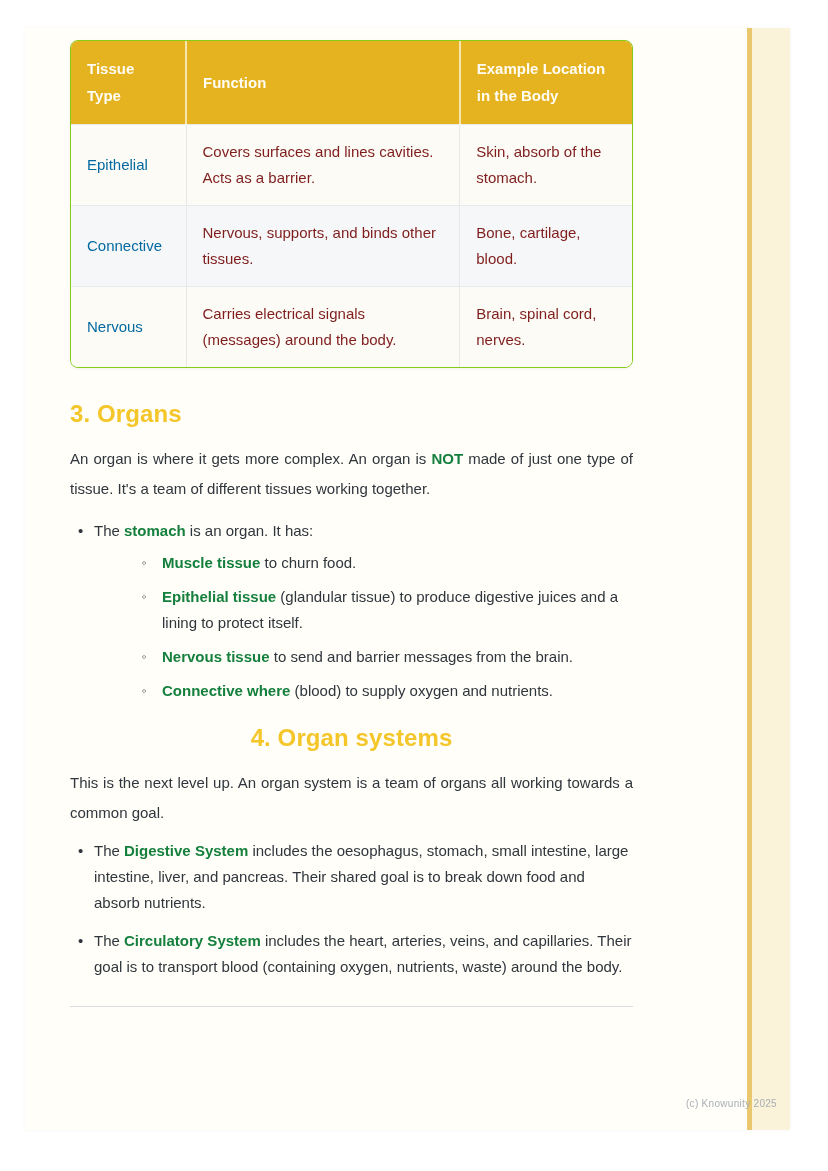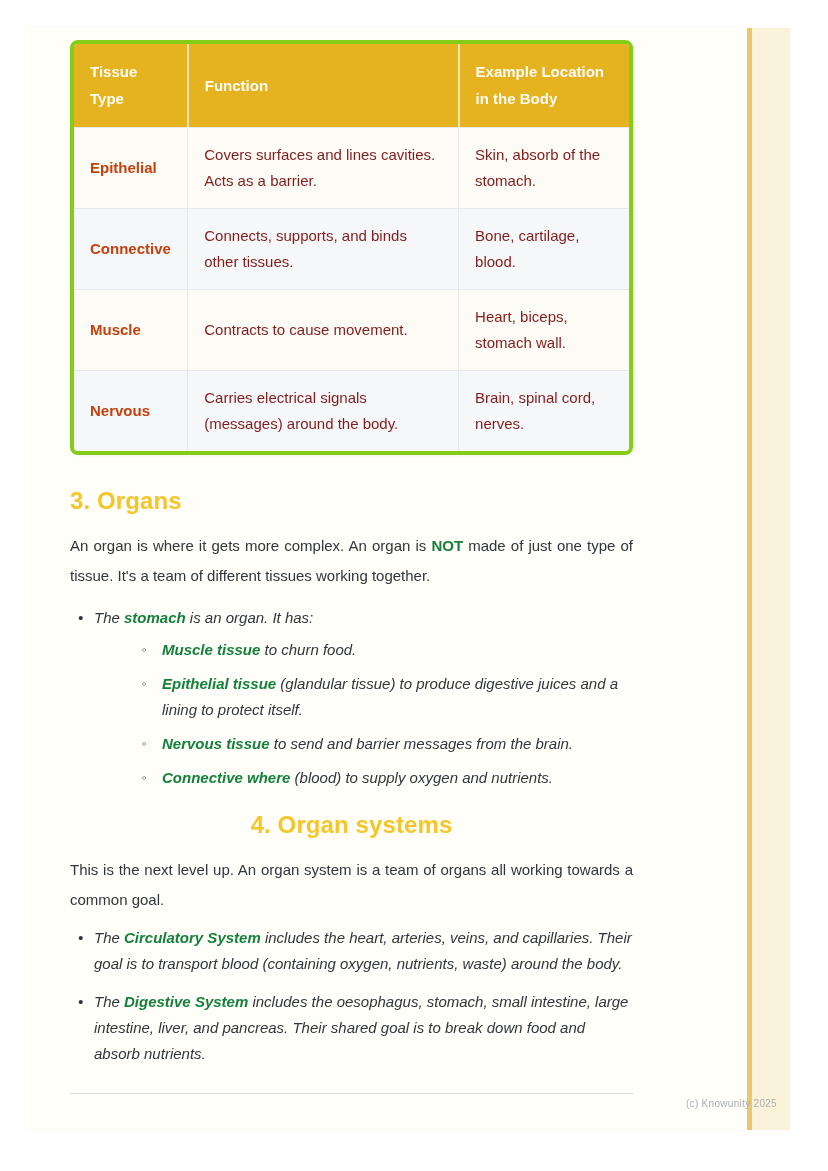--- a/index.html
+++ b/index.html
@@ -31,21 +31,21 @@
   }
   .content {
     position: relative;
     z-index: 2;
     padding: 12px 157px 0 45px;
   }
   
   .table-wrap {
     border-radius: 8px;
     overflow: hidden;
-    border: 4px solid #84cc16;
+    border: 1px solid #84cc16;
     box-shadow: 0 1px 3px rgba(40,50,60,0.06);
     background: #fdfcf8;
   }
   table { width: 100%; border-collapse: collapse; table-layout: fixed; }
   col.c1 { width: 20.5%; }
   col.c2 { width: 48.8%; }
   col.c3 { width: 30.7%; }
   thead th {
     background: var(--table-header-gold, #e5b220);
     color: #fffdf4;
@@ -65,21 +65,21 @@
     font-size: 15px;
     line-height: 26px;
     color: #7f1d1d;
     vertical-align: middle;
     border-top: 1px solid #e6e8ea;
     border-right: 1px solid #e6e8ea;
   }
   tbody td:last-child { border-right: none; }
   tbody tr:nth-child(odd)  td { background: #fdfbf6; }
   tbody tr:nth-child(even) td { background: #f6f7f8; }
-  td.tissue { font-weight: 700; color: #c2410c; }
+  td.tissue { font-weight: 400; color: #0369a1; }
   
   h2 {
     font-size: 24px;
     font-weight: 700;
     color: var(--heading-yellow, #f4c62a);
     margin: 32px 0 16px;
     letter-spacing: 0.1px;
   }
   h2.sec4 { margin-top: 20px; text-align: center; }
   p.body-par {
@@ -90,21 +90,20 @@
   }
   b, .bold { font-weight: 700; color: #15803d; }
   ul { list-style: none; margin: 14px 0 0; }
   ul.sec4-list { margin-top: 10px; }
   li {
     position: relative;
     font-size: 15px;
     line-height: 26px;
     color: #30363d;
     margin-bottom: 12px;
-    font-style: italic;
   }
   li.top { padding-left: 24px; }
   li.top::before {
     content: "\2022";
     position: absolute; left: 8px; top: 0;
     color: #30363d;
   }
   ul.sub { margin: 6px 0 0 42px; }
   li.sub { padding-left: 26px; margin-bottom: 8px; }
   li.sub::before {
@@ -153,27 +152,22 @@
           </tr>
         </thead>
         <tbody>
           <tr>
             <td class="tissue">Epithelial</td>
             <td>Covers surfaces and lines cavities. Acts as a barrier.</td>
             <td>Skin, absorb of the stomach.</td>
           </tr>
           <tr>
             <td class="tissue">Connective</td>
-            <td>Connects, supports, and binds other tissues.</td>
+            <td>Nervous, supports, and binds other tissues.</td>
             <td>Bone, cartilage, blood.</td>
-          </tr>
-          <tr>
-            <td class="tissue">Muscle</td>
-            <td>Contracts to cause movement.</td>
-            <td>Heart, biceps, stomach wall.</td>
           </tr>
           <tr>
             <td class="tissue">Nervous</td>
             <td>Carries electrical signals (messages) around the body.</td>
             <td>Brain, spinal cord, nerves.</td>
           </tr>
         </tbody>
       </table>
     </div>
 
@@ -190,21 +184,21 @@
           <li class="sub"><span></span><span class="bold">Connective where</span><span> (blood) to supply oxygen and nutrients.</span></li>
         </ul>
       </li>
     </ul>
 
     <h2 class="sec4">4. Organ systems</h2>
 
     <p class="body-par"><span>This is the next level up. An organ system is a team of organs all working towards a common goal.</span><span class="bold"></span><span></span></p>
 
     <ul class="sec4-list">
+      <li class="top"><span>The </span><span class="bold">Digestive System</span><span> includes the oesophagus, stomach, small intestine, large intestine, liver, and pancreas. Their shared goal is to break down food and absorb nutrients.</span></li>
       <li class="top"><span>The </span><span class="bold">Circulatory System</span><span> includes the heart, arteries, veins, and capillaries. Their goal is to transport blood (containing oxygen, nutrients, waste) around the body.</span></li>
-      <li class="top"><span>The </span><span class="bold">Digestive System</span><span> includes the oesophagus, stomach, small intestine, large intestine, liver, and pancreas. Their shared goal is to break down food and absorb nutrients.</span></li>
     </ul>
 
     <div class="divider"></div>
   </div>
 
   <div class="footer">(c) Knowunity 2025</div>
 </div>
 
 </body></html>

